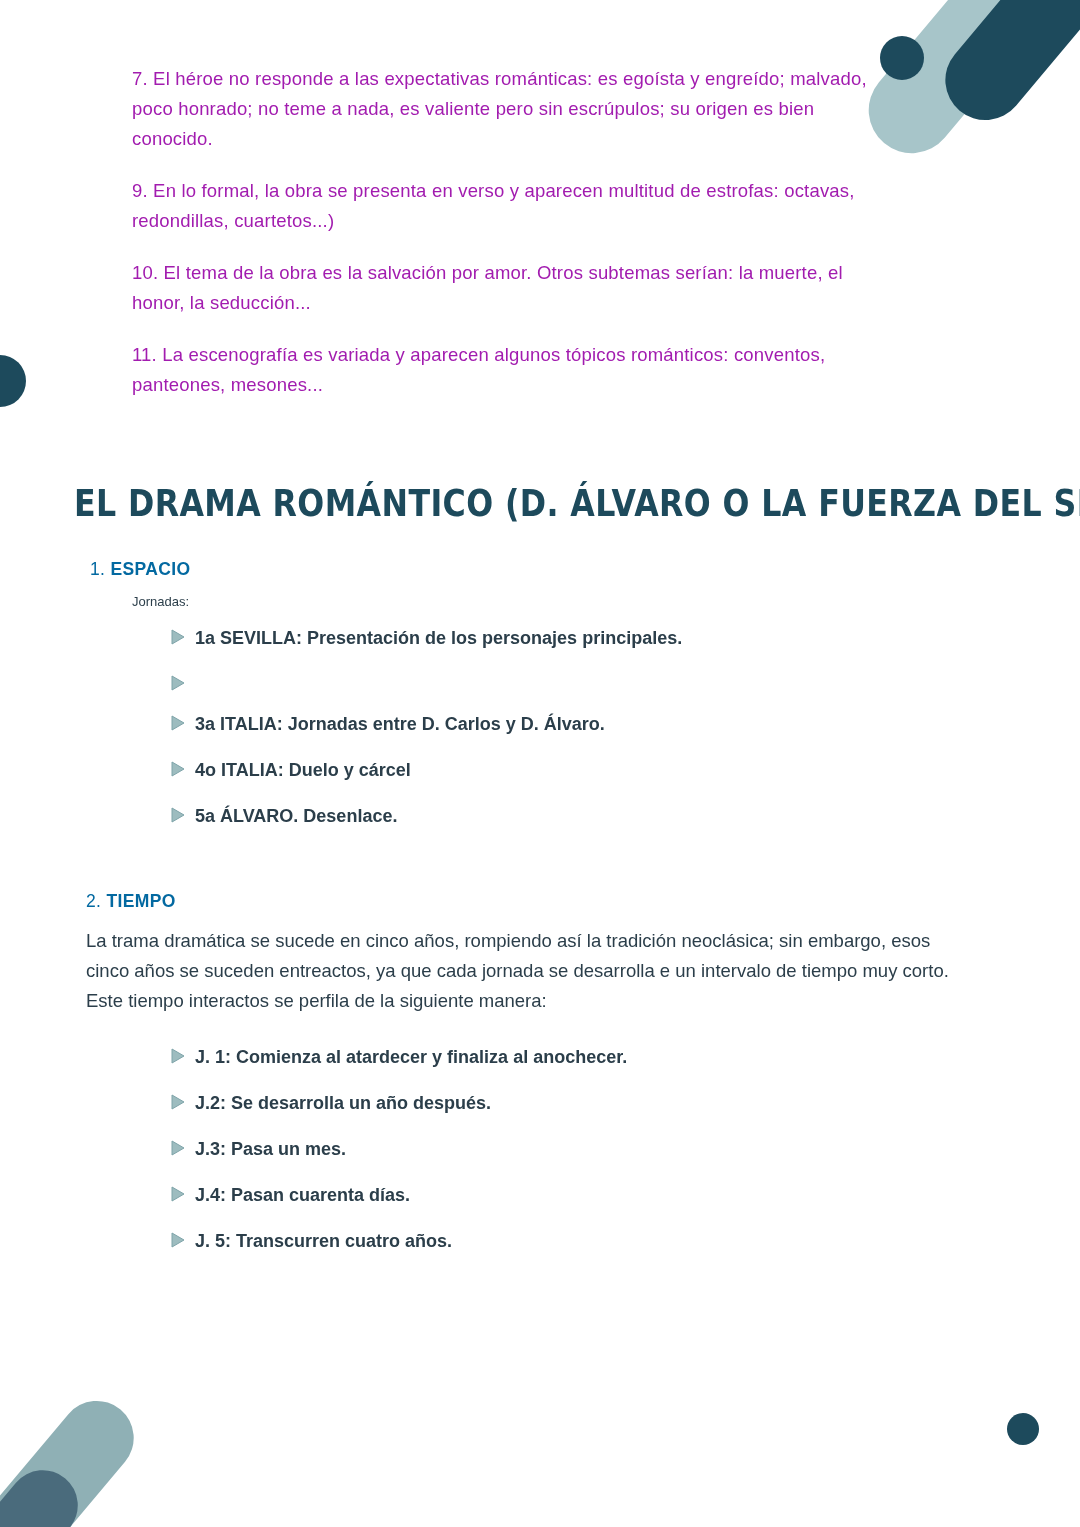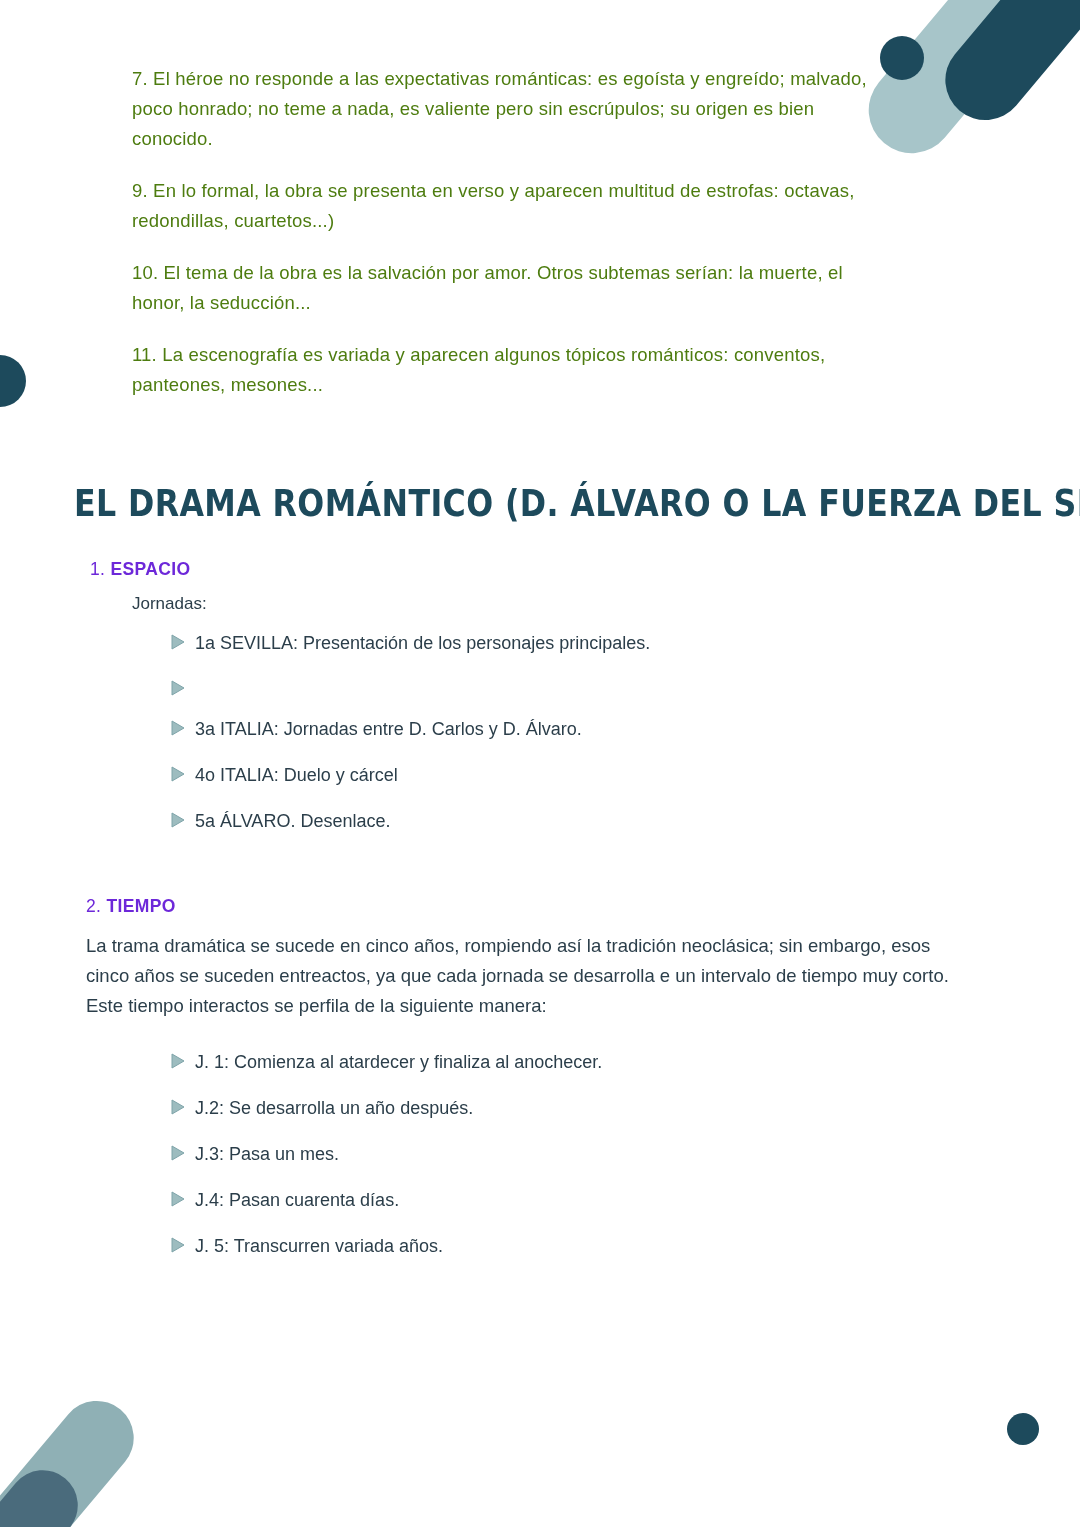--- a/index.html
+++ b/index.html
@@ -78,58 +78,59 @@
     position: relative;
     z-index: 2;
     padding: 64px 120px 0 132px;
     box-sizing: border-box;
   }
 
   p.body {
     font-size: 18.5px;
     line-height: 1.62;
     margin: 0 0 22px 0;
-    color: #4d7c0f;
+    color: #a21caf;
     max-width: 740px;
     letter-spacing: 0.01em;
   }
 
   h1.section-title {
     font-family: "DejaVu Sans", sans-serif;
     font-weight: bold;
     font-size: 33px;
     letter-spacing: 0.4px;
     color: #1d4a5c;
     margin: 86px 0 34px -58px;
     transform: scaleY(1.12) scaleX(0.96);
     transform-origin: left bottom;
     white-space: nowrap;
   }
 
   .numbered {
     font-size: 17.5px;
     font-weight: bold;
     margin: 0 0 14px 0;
-    color: #6d28d9;
+    color: #0369a1;
     letter-spacing: 0.02em;
   }
   .numbered .idx { font-weight: normal; }
   .numbered.indent-a { margin-left: -42px; }
 
   .sub-label {
-    font-size: 17px;
+    font-size: 13px;
     margin: 0 0 16px 0;
     color: #2b3e4a;
     padding-left: 0;
   }
 
   ul.arrow-list {
     list-style: none;
     margin: 0 0 0 0;
     padding: 0 0 0 38px;
+    font-weight: bold;
   }
   ul.arrow-list li {
     display: flex;
     align-items: flex-start;
     font-size: 18px;
     line-height: 1.5;
     margin-bottom: 19px;
     color: #2b3e4a;
   }
   .arrow-ico {
@@ -273,17 +274,17 @@
       </span>
       <span>J.4: Pasan cuarenta días.</span>
     </li>
     <li>
       <span class="arrow-ico">
         <svg width="18" height="18" viewBox="0 0 18 18">
             <path d="M2 2 L14 9 L2 16 Z" fill="#9dbcbf"></path>
             <path d="M2 2 L14 9 L2 16 Z" fill="none" stroke="#7ea4a9" stroke-width="1"></path>
           </svg>
       </span>
-      <span>J. 5: Transcurren variada años.</span>
+      <span>J. 5: Transcurren cuatro años.</span>
     </li>
   </ul>
 
 </div>
 
 </body></html>

